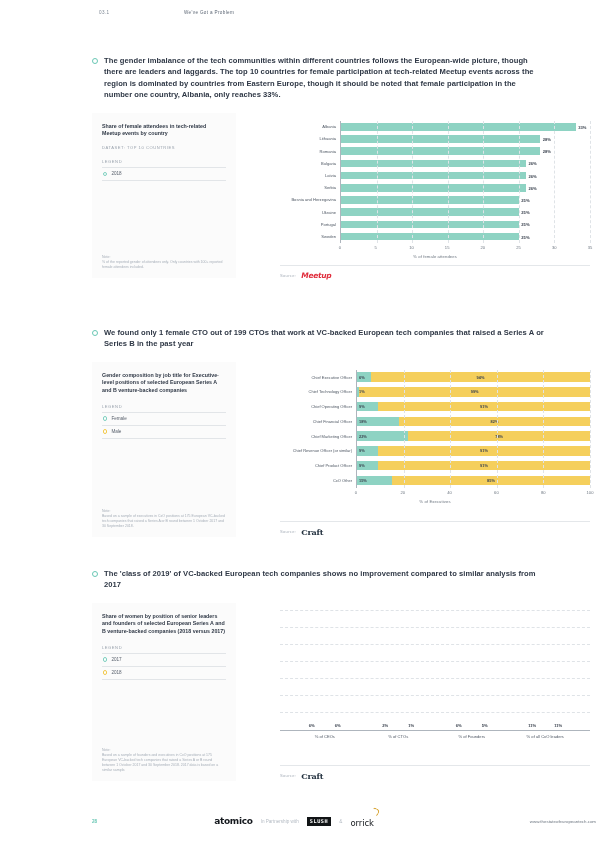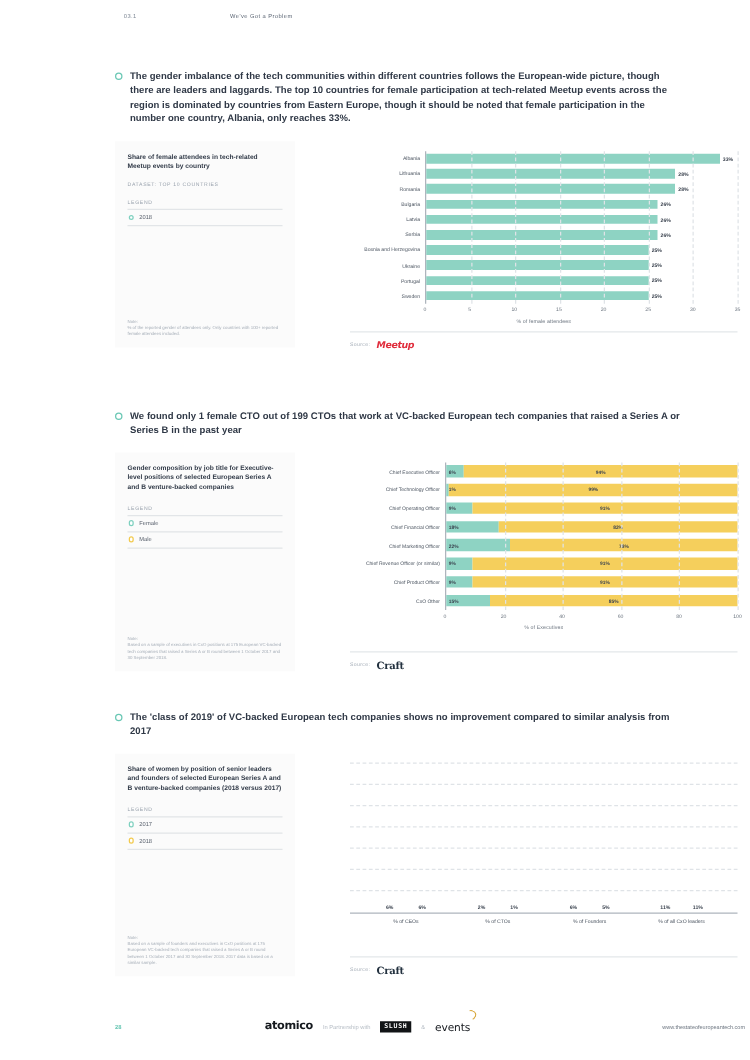--- a/index.html
+++ b/index.html
@@ -579,20 +579,20 @@
   </div>
 
   <div class="footer">
     <span class="pg-num">28</span>
     <div class="foot-mid">
       <span class="logo-atomico">atomico</span>
       <span class="foot-partner">In Partnership with</span>
       <span class="logo-slush">SLUSH</span>
       <span class="amp">&amp;</span>
       <span class="logo-orrick-wrap">
-        <span class="logo-orrick">events</span>
+        <span class="logo-orrick">orrick</span>
         <span class="orrick-arc"></span>
       </span>
     </div>
     <span class="foot-url">www.thestateofeuropeantech.com</span>
   </div>
 
 </div>
 
 </body></html>

